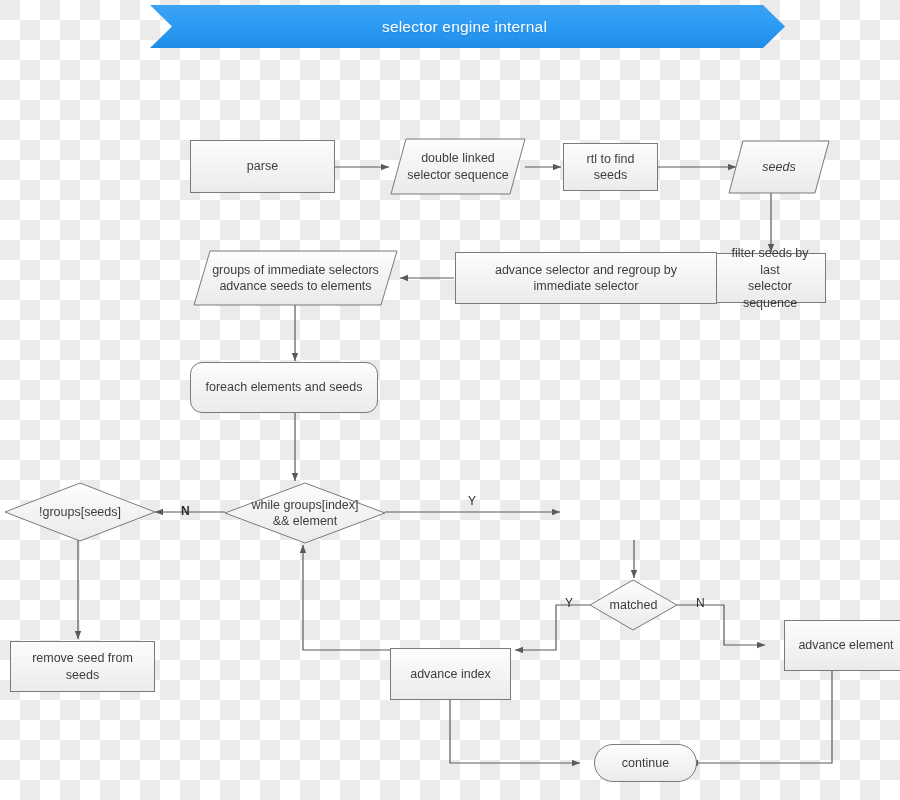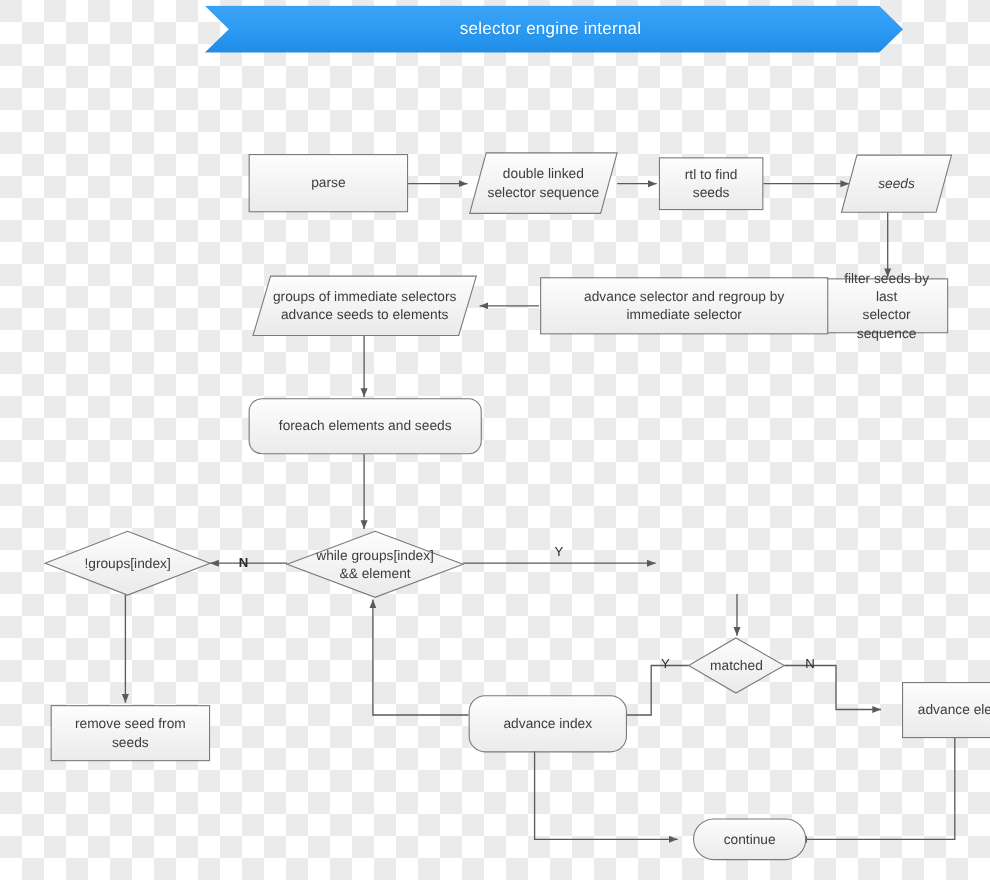--- a/index.html
+++ b/index.html
@@ -5,21 +5,21 @@
 <style>
   html,body{margin:0;padding:0;}
   body{
     width:900px;height:800px;
     font-family:"Liberation Sans", sans-serif;
     background:
       repeating-conic-gradient(#ffffff 0% 25%, #ebebeb 0% 50%) 0 0 / 40px 40px;
     position:relative;
     overflow:hidden;
   }
-  #stage{position:absolute;inset:0;margin-left:36px;}
+  #stage{position:absolute;inset:0;}
   svg#wires{position:absolute;left:0;top:0;width:900px;height:800px;overflow:visible;}
 
   
   .banner{
     position:absolute;left:150px;top:5px;width:635px;height:43px;
     background:linear-gradient(180deg,#3aa3f5 0%,#2e9cf4 45%,#1f8ce8 100%);
     -webkit-clip-path:polygon(0 0, 613px 0, 100% 50%, 613px 100%, 0 100%, 22px 50%);
     clip-path:polygon(0 0, 613px 0, 100% 50%, 613px 100%, 0 100%, 22px 50%);
     display:flex;align-items:center;justify-content:center;
     filter:drop-shadow(2px 3px 2px rgba(0,0,0,.18));
@@ -174,21 +174,21 @@
       <linearGradient id="g3" x1="0" y1="0" x2="0" y2="1">
         <stop offset="0" stop-color="#fdfdfd"></stop>
           <stop offset="1" stop-color="#eaeaea"></stop>
       </linearGradient>
       <polygon points="17,1 204,1 188,55 1,55" fill="url(#g3)" stroke="#7a7a7a" stroke-width="1"></polygon>
     </svg>
     <span class="txt">groups of immediate selectors
 advance seeds to elements</span>
   </div>
 
-  <div class="node round" style="left:190px;top:362px;width:212px;height:51px;">
+  <div class="node round" style="left:190px;top:362px;width:188px;height:51px;">
     <span class="txt">foreach elements and seeds</span>
   </div>
 
   <div class="shape-wrap" style="left:224px;top:482px;width:162px;height:62px;">
     <svg width="162" height="62" viewBox="0 0 162 62" xmlns="http://www.w3.org/2000/svg">
       <linearGradient id="g4" x1="0" y1="0" x2="0" y2="1">
         <stop offset="0" stop-color="#fdfdfd"></stop>
           <stop offset="1" stop-color="#eaeaea"></stop>
       </linearGradient>
       <polygon points="81,1 161,31 81,61 1,31" fill="url(#g4)" stroke="#7a7a7a" stroke-width="1"></polygon>
@@ -198,36 +198,36 @@
   </div>
 
   <div class="shape-wrap" style="left:4px;top:482px;width:152px;height:60px;">
     <svg width="152" height="60" viewBox="0 0 152 60" xmlns="http://www.w3.org/2000/svg">
       <linearGradient id="g5" x1="0" y1="0" x2="0" y2="1">
         <stop offset="0" stop-color="#fdfdfd"></stop>
           <stop offset="1" stop-color="#eaeaea"></stop>
       </linearGradient>
       <polygon points="76,1 151,30 76,59 1,30" fill="url(#g5)" stroke="#7a7a7a" stroke-width="1"></polygon>
     </svg>
-    <span class="txt">!groups[index]</span>
+    <span class="txt">!groups[seeds]</span>
   </div>
 
 
   <div class="shape-wrap" style="left:589px;top:579px;width:89px;height:52px;">
     <svg width="89" height="52" viewBox="0 0 89 52" xmlns="http://www.w3.org/2000/svg">
       <linearGradient id="g6" x1="0" y1="0" x2="0" y2="1">
         <stop offset="0" stop-color="#fdfdfd"></stop>
           <stop offset="1" stop-color="#eaeaea"></stop>
       </linearGradient>
       <polygon points="44,1 88,26 44,51 1,26" fill="url(#g6)" stroke="#7a7a7a" stroke-width="1"></polygon>
     </svg>
     <span class="txt">matched</span>
   </div>
 
-  <div class="node box" style="left:390px;top:632px;width:144px;height:52px;border-radius:15px;">
+  <div class="node box" style="left:390px;top:648px;width:121px;height:52px;">
     <span class="txt">advance index</span>
   </div>
 
   <div class="node box" style="left:784px;top:620px;width:124px;height:51px;">
     <span class="txt">advance element</span>
   </div>
 
   <div class="node box" style="left:10px;top:641px;width:145px;height:51px;">
     <span class="txt">remove seed from seeds</span>
   </div>

